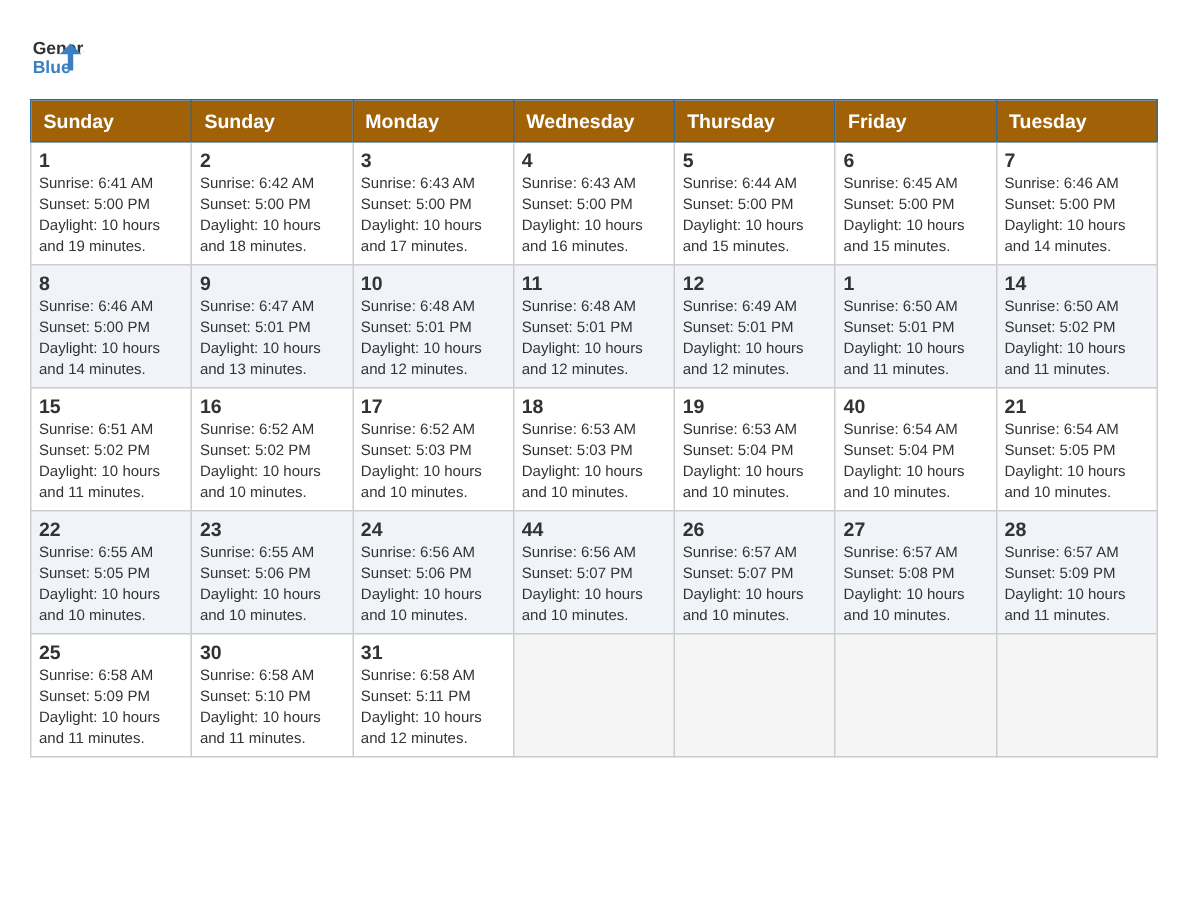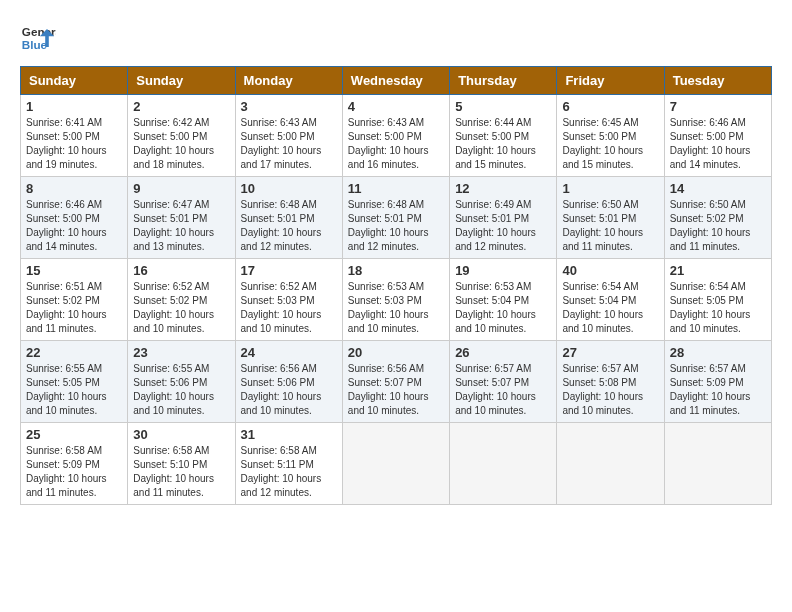--- a/index.html
+++ b/index.html
@@ -302,21 +302,21 @@
         </td>
         <td>
           <span class="day-number">24</span>
           <div class="day-info">
             Sunrise: 6:56 AM<br>
             Sunset: 5:06 PM<br>
             Daylight: 10 hours and 10 minutes.
           </div>
         </td>
         <td>
-          <span class="day-number">20</span>
+          <span class="day-number">44</span>
           <div class="day-info">
             Sunrise: 6:56 AM<br>
             Sunset: 5:07 PM<br>
             Daylight: 10 hours and 10 minutes.
           </div>
         </td>
         <td>
           <span class="day-number">26</span>
           <div class="day-info">
             Sunrise: 6:57 AM<br>

